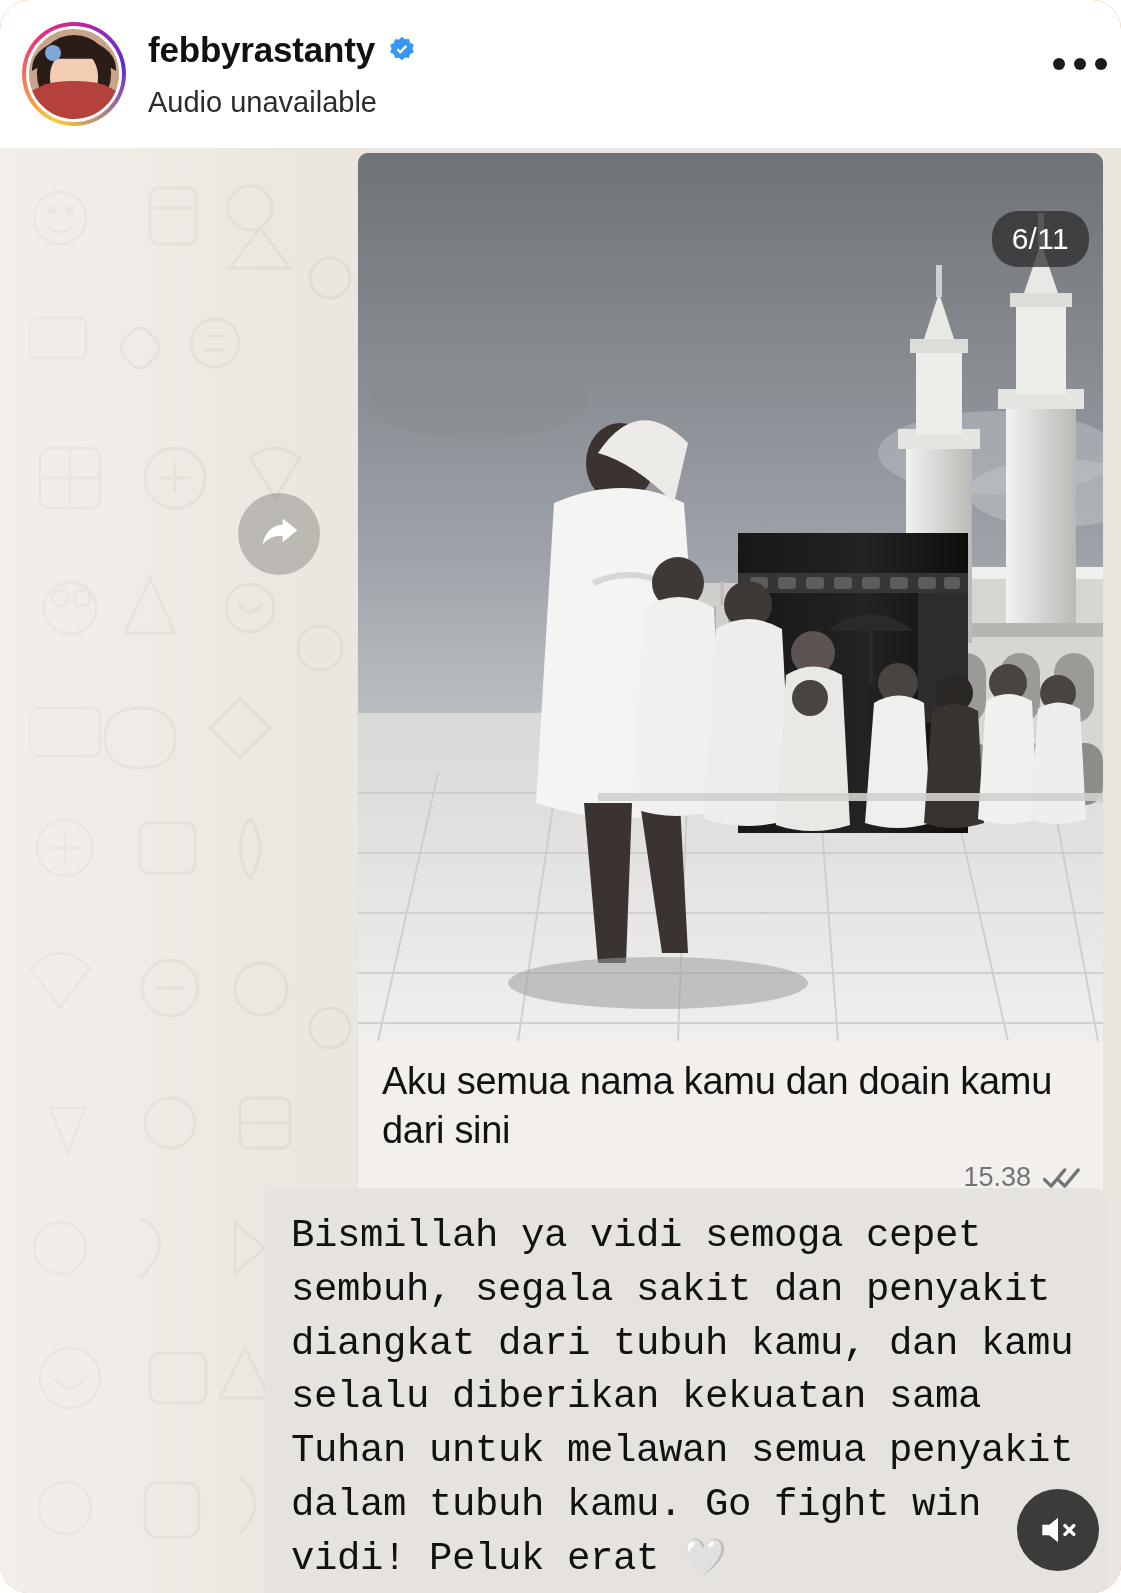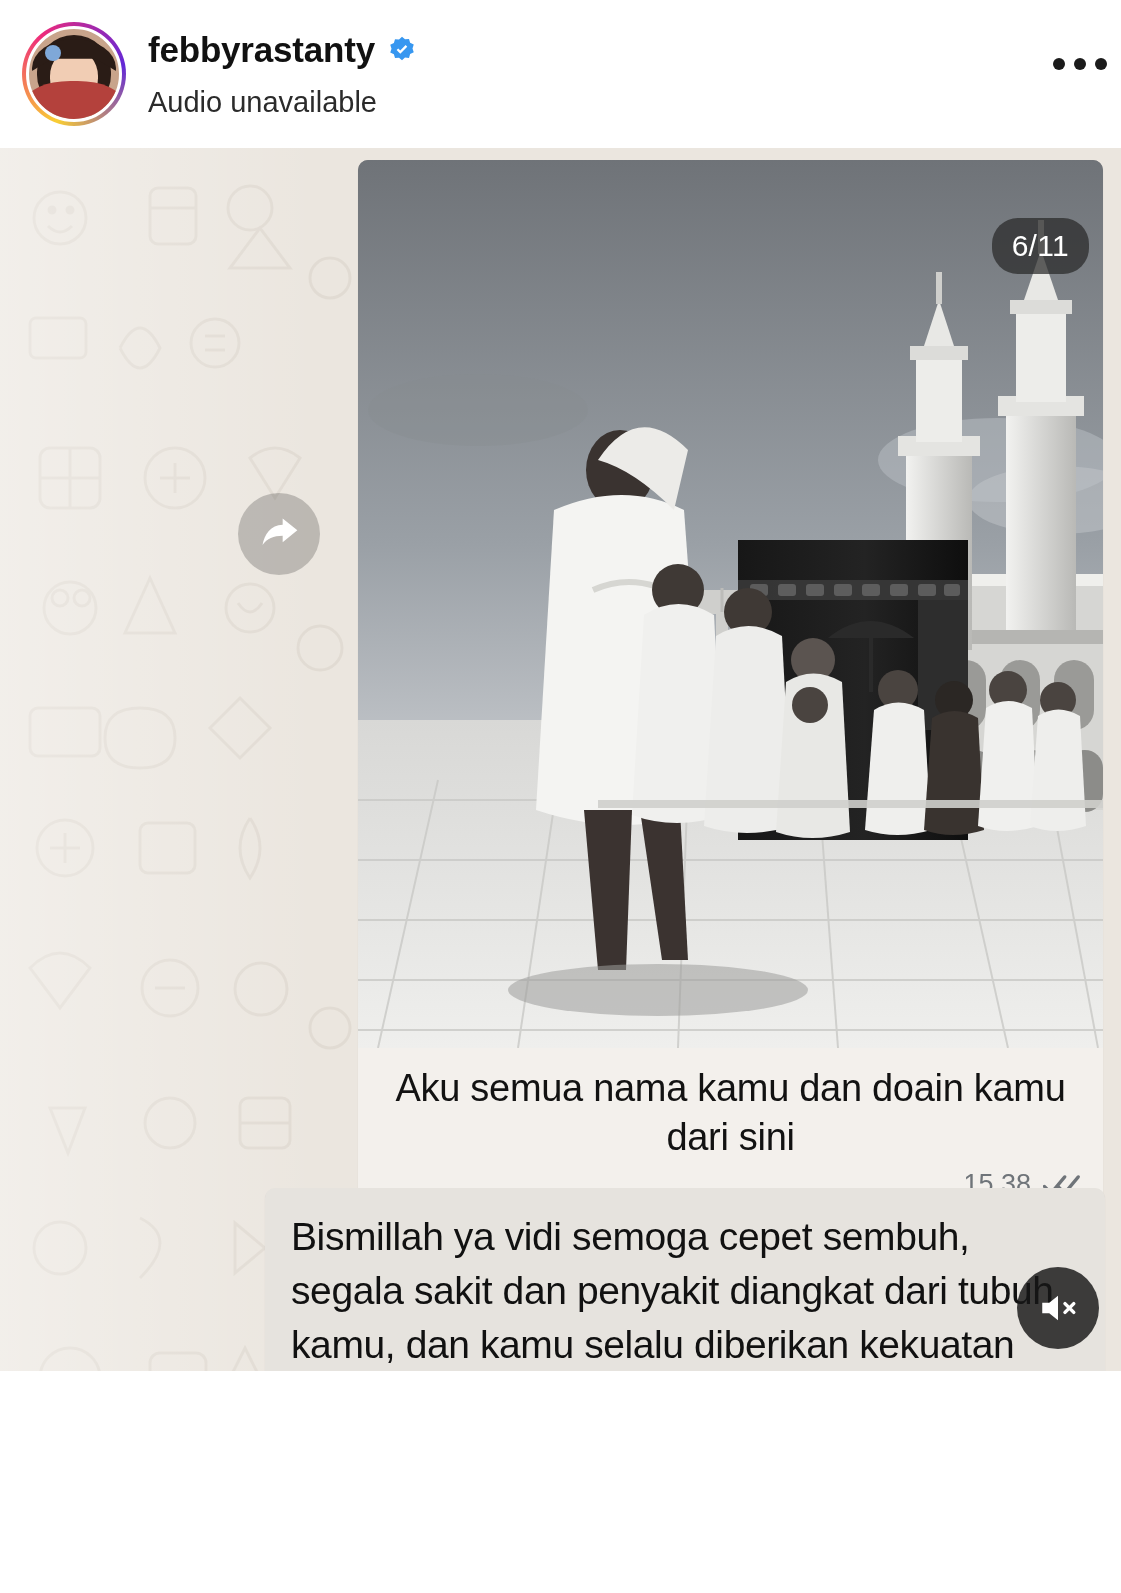--- a/index.html
+++ b/index.html
@@ -4,23 +4,24 @@
 <style>
   * { box-sizing: border-box; margin: 0; padding: 0; }
   html, body {
     width: 1121px; height: 1593px;
     font-family: "Liberation Sans", sans-serif;
     background: #ffffff;
     overflow: hidden;
   }
   #app {
     position: relative;
-    width: 1121px; height: 1371px;
+    width: 1121px; height: 1593px;
     background: #f97316;
     overflow: hidden;
+    border-radius: 29px;
   }
 
   
   .header {
     position: absolute; top: 0; left: 0;
     width: 1121px; height: 148px;
     background: #ffffff;
     display: flex; align-items: center;
     padding: 0 22px;
     z-index: 30;
@@ -118,27 +119,26 @@
 
   
   .left-fade {
     position: absolute; left: 0; top: 0; width: 318px; height: 100%;
     background: linear-gradient(90deg, rgba(255,255,255,0.35), rgba(255,255,255,0.0));
     pointer-events: none;
   }
 
   
   .msg-img-bubble {
-    position: absolute; left: 358px; top: 12px;
+    position: absolute; left: 358px; top: 5px;
     width: 745px; 
     background: #f3f0ec;
     border-radius: 10px 10px 0 0;
     box-shadow: 0 1px 1px rgba(0,0,0,.12);
     overflow: hidden;
-    text-align: center;
   }
   .photo {
     position: relative;
     width: 745px; height: 888px;
     background: #8e8e8e;
     overflow: hidden;
   }
   .photo svg { display: block; width: 745px; height: 888px; }
 
   .counter-pill {
@@ -174,20 +174,21 @@
     background: #e6e3de;
     border-radius: 10px;
     box-shadow: 0 1px 1px rgba(0,0,0,.12);
     padding: 22px 26px 14px 26px;
   }
   .msg-text {
     font-size: 39px;
     line-height: 1.38;
     color: #111111;
     letter-spacing: -0.4px;
+    font-family: Liberation Mono, monospace;
   }
   .heart-emoji { font-size: 36px; }
   .meta-row2 {
     display: flex; align-items: center;
     gap: 10px;
     color: #6f7479;
     font-size: 27px;
     margin-top: 16px;
   }
 

